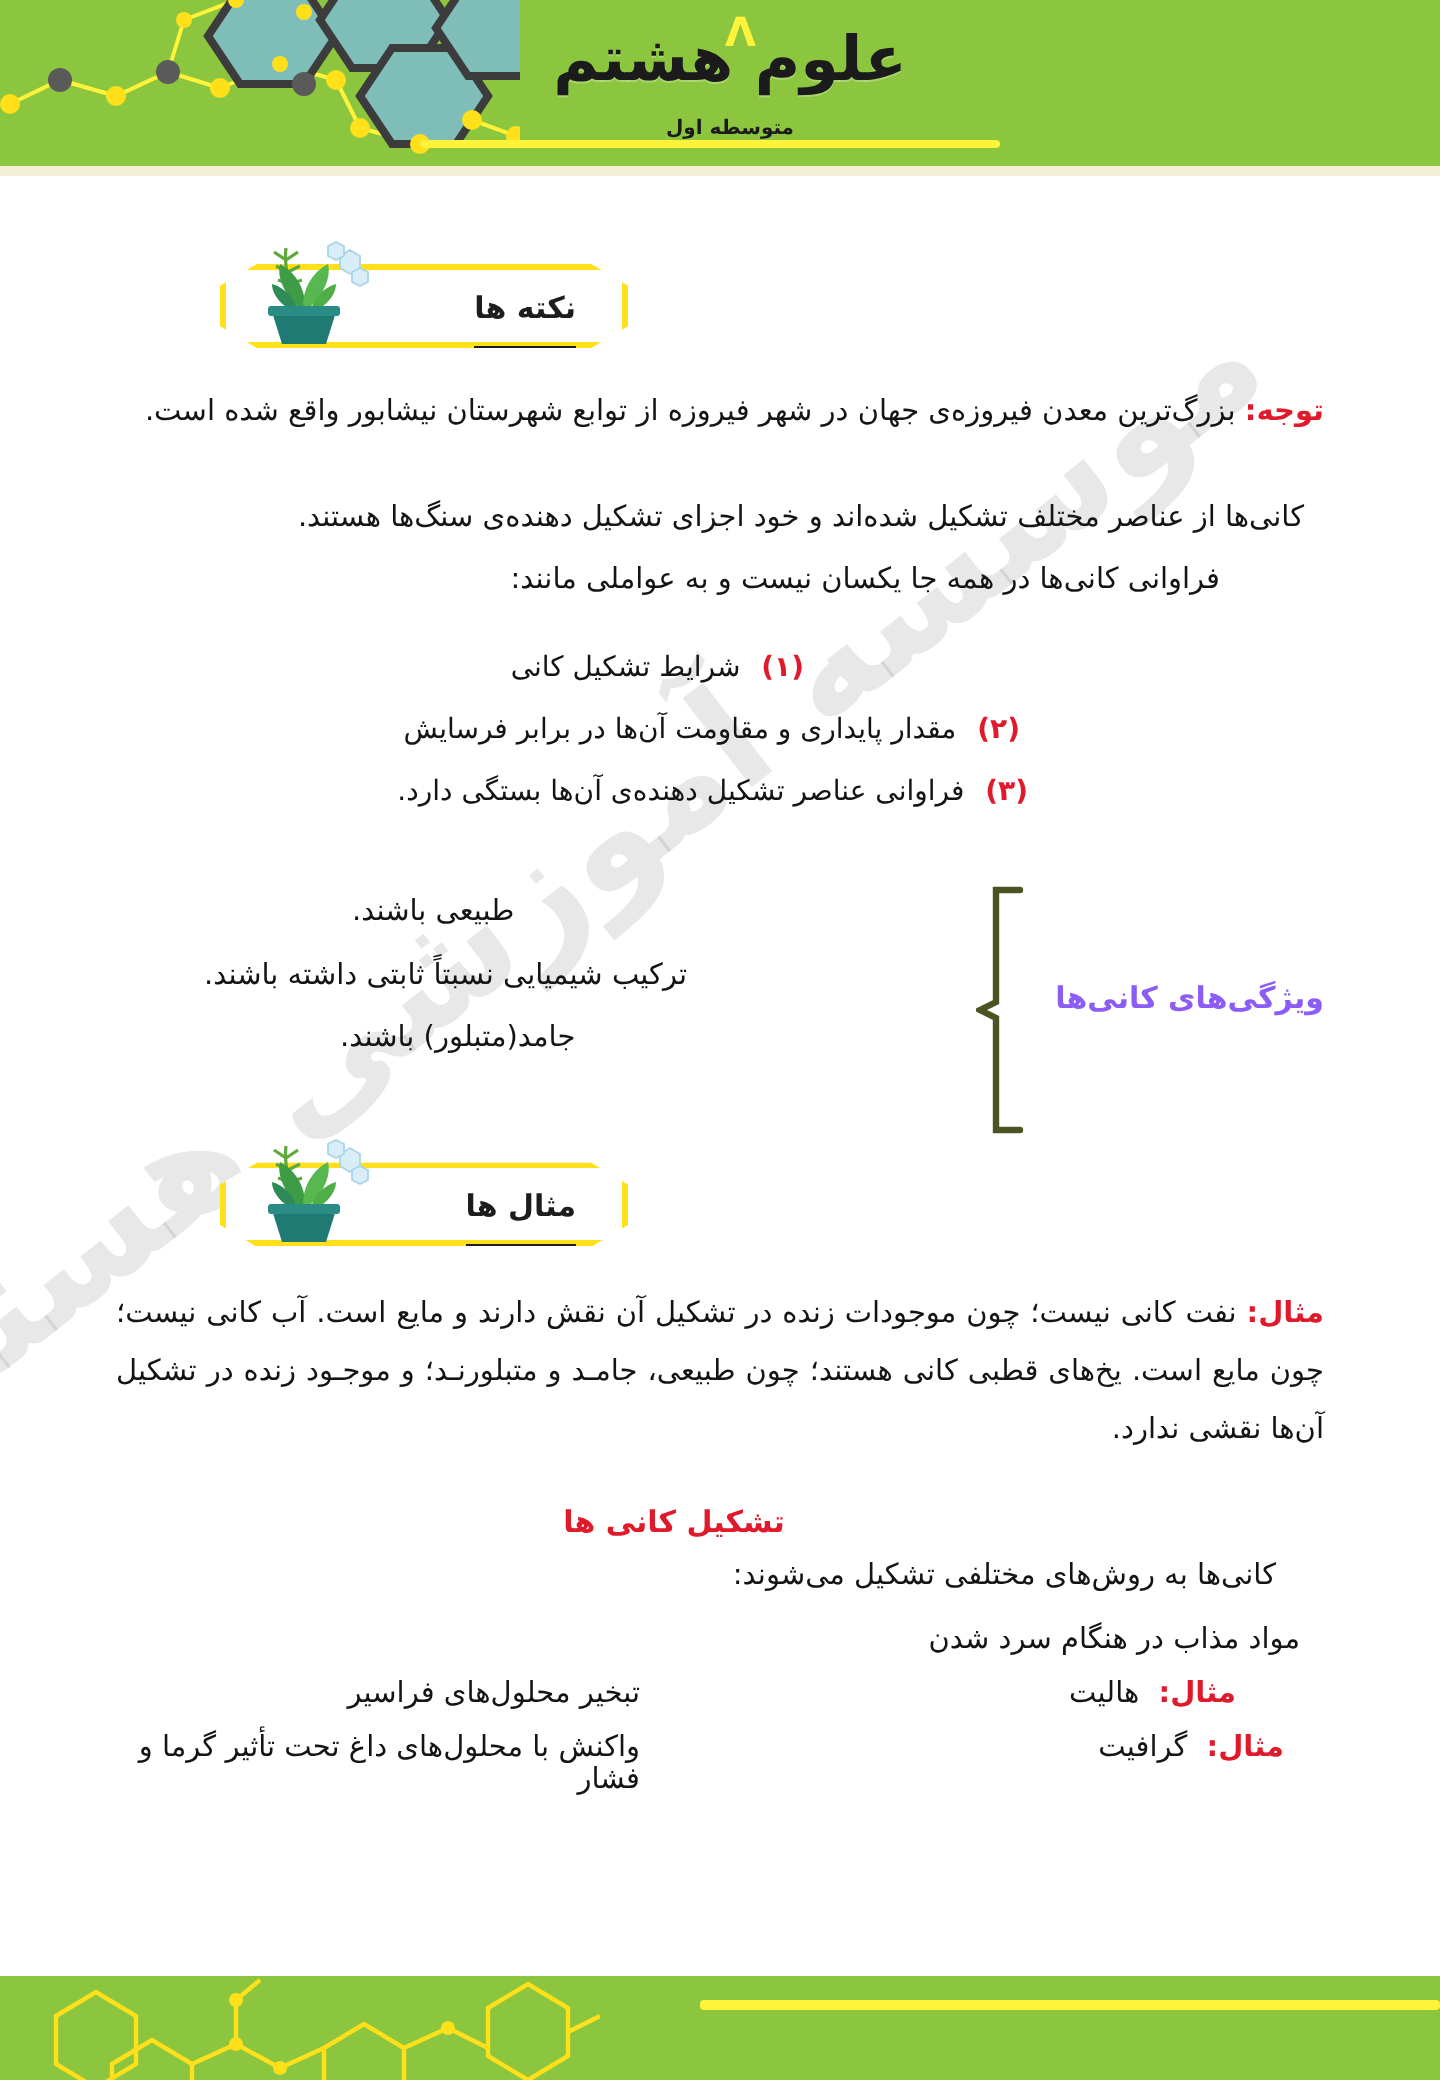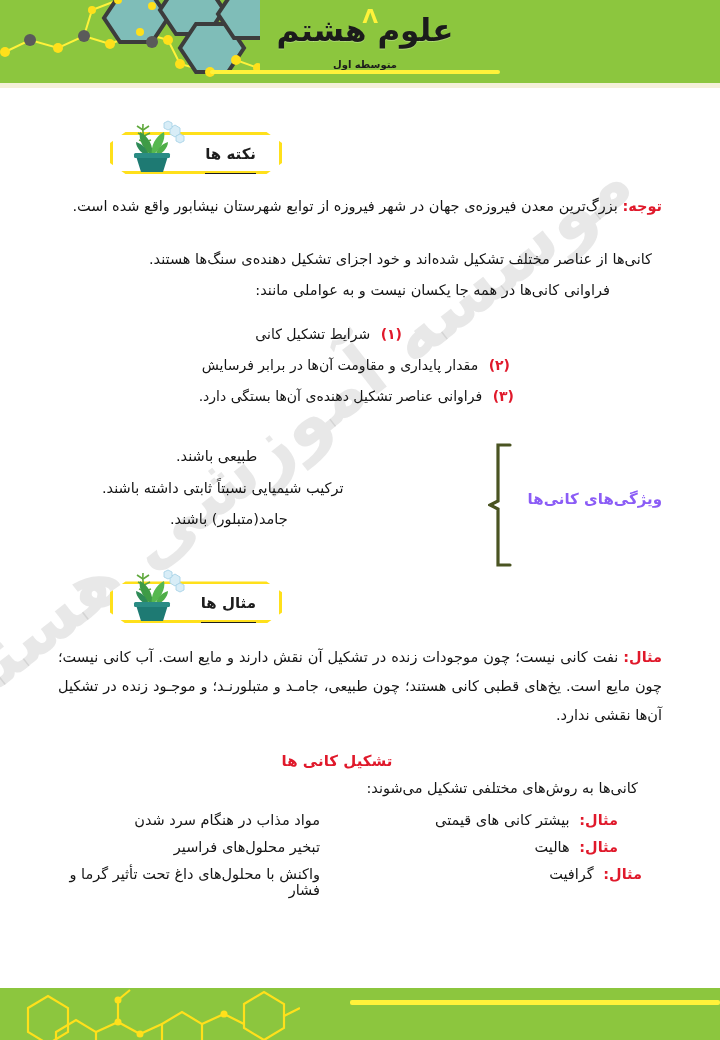--- a/index.html
+++ b/index.html
@@ -149,21 +149,21 @@
     left: 0;
     width: 720px;
     height: 892px;
     padding: 0 58px;
     direction: rtl;
   }
 
   
   .badge {
     position: relative;
-    width: 172px;
+    width: 204px;
     height: 42px;
     margin-right: auto;
     margin-left: 52px;
     margin-top: 36px;
     text-decoration: underline;
   }
 
   .badge-plate {
     position: absolute;
     inset: 0;
@@ -488,24 +488,20 @@
       <span>نفت کانی نیست؛ چون موجودات زنده در تشکیل آن نقش دارند و مایع است. آب کانی نیست؛ چون مایع است. یخ‌های قطبی کانی هستند؛ چون طبیعی، جامـد و متبلورنـد؛ و موجـود زنده در تشکیل آن‌ها نقشی ندارد.</span>
     </div>
 
     <div class="section-head">تشکیل کانی ها</div>
 
     <div class="intro-line">کانی‌ها به روش‌های مختلفی تشکیل می‌شوند:</div>
 
     <div class="ex-table">
 
       <div class="ex-row">
-        <div class="ex-left">
-          <span class="ex-tag">مثال:</span>
-          <span>بیشتر کانی های قیمتی</span>
-        </div>
         <div class="ex-right">مواد مذاب در هنگام سرد شدن</div>
       </div>
 
       <div class="ex-row">
         <div class="ex-left">
           <span class="ex-tag">مثال:</span>
           <span>هالیت</span>
         </div>
         <div class="ex-right">تبخیر محلول‌های فراسیر</div>
       </div>

